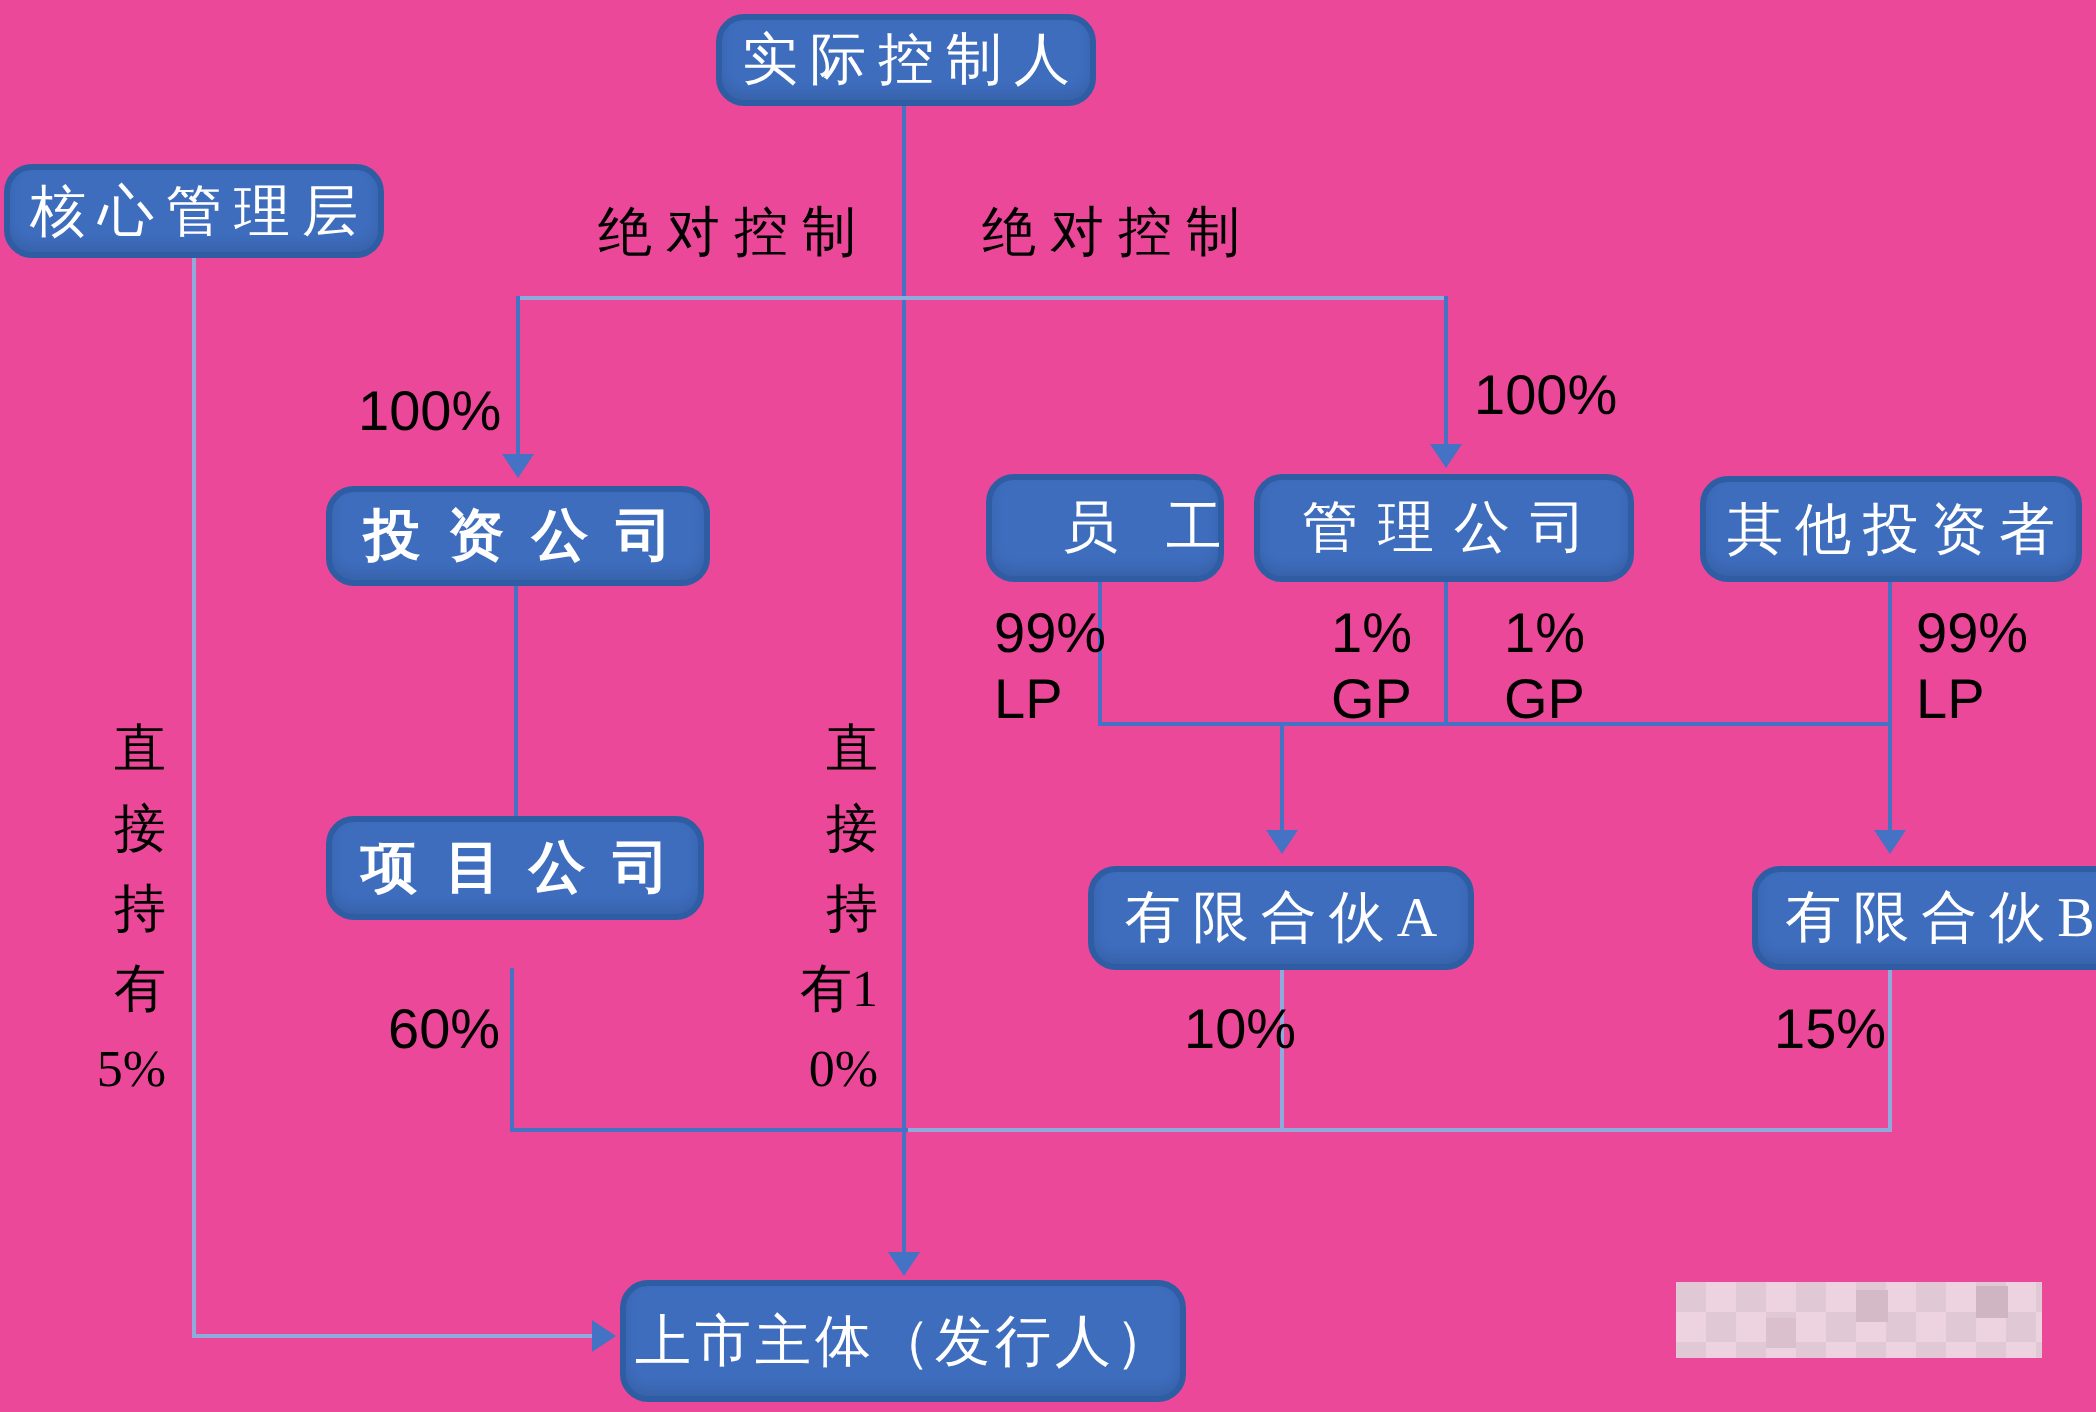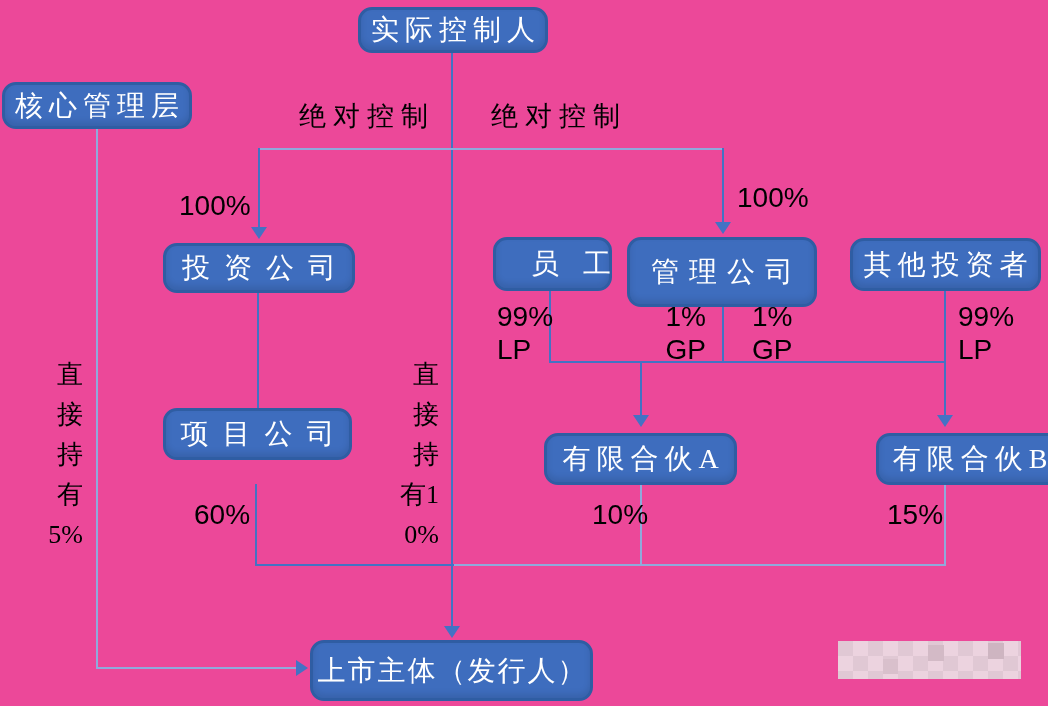--- a/index.html
+++ b/index.html
@@ -11,21 +11,21 @@
   .node{
     position:absolute;display:flex;align-items:center;justify-content:center;
     background:#3E6DBE;border:3px solid #2F5DA3;border-radius:14px;
     color:#ffffff;font-size:28px;box-sizing:border-box;
     font-family:"Liberation Serif","DejaVu Serif",serif;
     box-shadow:inset 0 -4px 6px rgba(0,0,0,0.10);
     white-space:nowrap;
   }
   .ls6 {letter-spacing:6px;  text-indent:6px;}
   .ls10{letter-spacing:10px; text-indent:10px;}
-  .ls14{letter-spacing:14px; text-indent:14px;}
+  .ls14{letter-spacing:14px; text-indent:14px;font-weight:bold;}
   .ls24{letter-spacing:24px; text-indent:24px;}
   .ls2 {letter-spacing:2px;  text-indent:2px;}
   
   .line{position:absolute;background:#4472C4;}
   .line.light{background:#8FAADC;}
   .h{height:2px;} .v{width:2px;}
   
   .arrow-down{
     position:absolute;width:0;height:0;
     border-left:8px solid transparent;border-right:8px solid transparent;
@@ -112,21 +112,21 @@
   <div class="arrow-right" style="left:296px;top:660px;"></div>
 
   <div class="node ls6" style="left:358px;top:7px;width:190px;height:46px;">实际控制人</div>
 
   <div class="node ls6" style="left:2px;top:82px;width:190px;height:47px;">核心管理层</div>
 
   <div class="node ls14" style="left:163px;top:243px;width:192px;height:50px;">投资公司</div>
 
   <div class="node ls24" style="left:493px;top:237px;width:119px;height:54px;padding-left:37px;">员工</div>
 
-  <div class="node ls10" style="left:627px;top:237px;width:190px;height:70px;">管理公司</div>
+  <div class="node ls10" style="left:627px;top:237px;width:190px;height:54px;">管理公司</div>
 
   <div class="node ls6" style="left:850px;top:238px;width:191px;height:53px;">其他投资者</div>
 
   <div class="node ls14" style="left:163px;top:408px;width:189px;height:52px;">项目公司</div>
 
   <div class="node ls6" style="left:544px;top:433px;width:193px;height:52px;">有限合伙A</div>
 
   <div class="node ls6" style="left:853px;top:433px;width:188px;height:52px;margin-left:23px;">有限合伙B</div>
 
   <div class="node ls2" style="left:310px;top:640px;width:283px;height:61px;">上市主体（发行人）</div>

